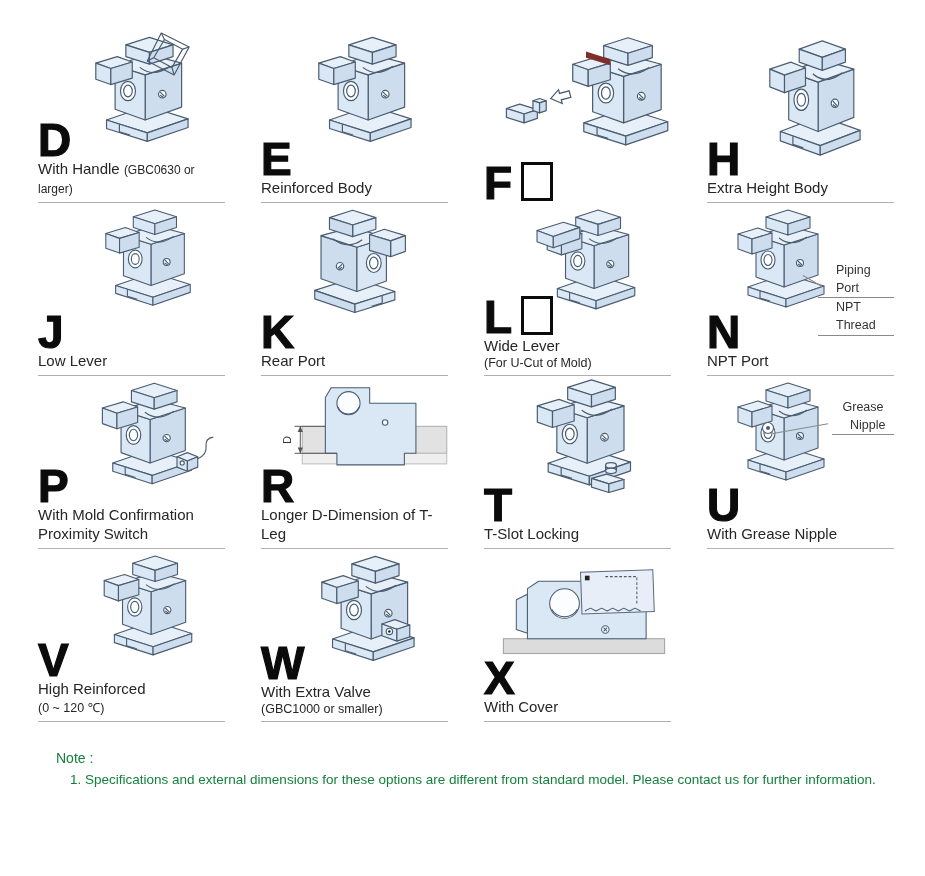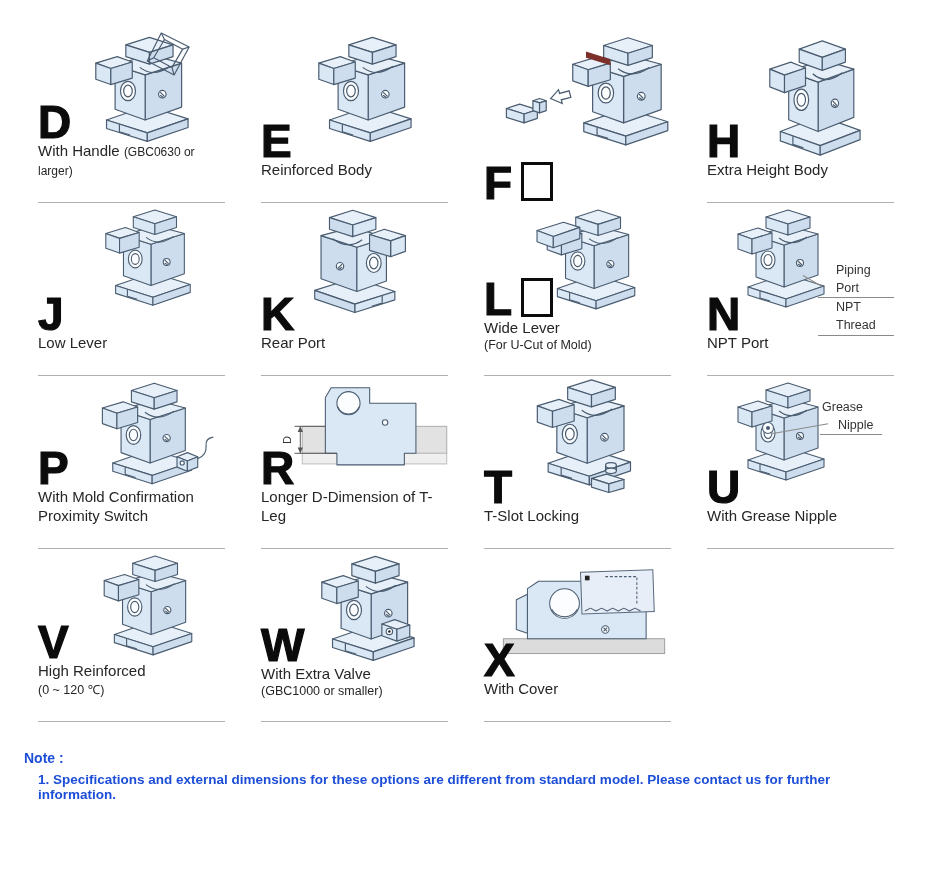--- a/index.html
+++ b/index.html
@@ -6,29 +6,29 @@
   #page{width:925px;height:876px;background:#fff;position:relative;overflow:hidden;
         font-family:"Liberation Sans",sans-serif;color:#262626;}
   .grid{display:grid;grid-template-columns:repeat(4,187px);grid-auto-rows:173px;
         column-gap:36px;padding:30px 0 0 38px;}
   .cell{position:relative;display:flex;flex-direction:column;}
   .figure{flex:1;position:relative;}
   .art{position:absolute;left:40px;top:2px;overflow:visible;}
   .code{position:absolute;left:0;bottom:0;font-size:46px;font-weight:bold;line-height:.85;
         color:#0b0b0b;-webkit-text-stroke:1.2px #0b0b0b;display:flex;align-items:flex-end;}
   .sq{display:inline-block;width:26px;height:33px;border:3px solid #0b0b0b;margin-left:9px;margin-bottom:2px;}
-  .labels{border-bottom:1px solid #b0b0b0;padding-bottom:23px;}
+  .labels{border-bottom:1px solid #b0b0b0;padding-bottom:5px;}
   .label{font-size:15px;line-height:1.22;color:#262626;}
   .suffix{font-size:12px;}
   .paren{font-size:12.5px;margin-top:1px;color:#262626;}
   .callout{position:absolute;font-size:12.5px;color:#333;line-height:1.45;}
   .callout .ln{display:block;border-bottom:1px solid #8a8a8a;padding:0 18px;}
   .callout .ln-plain{display:block;padding:0 2px;}
   .leader{position:absolute;height:1px;background:#8a8a8a;transform-origin:left center;}
-  .note{margin:28px 0 0 24px;color:#1d4ed8;font-weight:bold;}
+  .note{margin:28px 0 0 56px;color:#15803d;}
   .note-title{font-size:14px;}
   .note-item{font-size:13.5px;margin:6px 0 0 14px;max-width:860px;}
   
   svg .f-top{fill:#e7f0f9;stroke:#4a5c70;stroke-width:1.1;stroke-linejoin:round;}
   svg .f-front{fill:#dae7f4;stroke:#4a5c70;stroke-width:1.1;stroke-linejoin:round;}
   svg .f-right{fill:#cdddee;stroke:#4a5c70;stroke-width:1.1;stroke-linejoin:round;}
   svg .ol{fill:none;stroke:#4a5c70;stroke-width:1.1;stroke-linejoin:round;}
   svg .hole{fill:#fbfdff;stroke:#4a5c70;stroke-width:1.1;}
   svg .dim{stroke:#555;stroke-width:1;fill:none;}
   svg .dimf{fill:#555;stroke:none;}
@@ -278,21 +278,21 @@
     <div class="cell">
       <div class="figure">
         <svg class="art" style="left:14px" width="122" height="110" viewBox="0 0 120 110">
           <use href="#clamp"></use>
           <g>
             <circle class="hole" cx="46" cy="50" r="5.5"></circle>
             <circle cx="46" cy="50" r="2" fill="#4a5c70"></circle>
           </g>
         </svg>
         <div class="leader" style="left:66px;top:57px;width:56px;transform:rotate(-10deg)"></div>
-        <div class="callout" style="right:12px;top:22px;width:62px;">
+        <div class="callout" style="right:0;top:22px;width:62px;text-align:center;">
           <span class="ln-plain">Grease</span>
           <span class="ln">Nipple</span>
         </div>
         <div class="code">
             <span>U</span>
           </div>
       </div>
       <div class="labels">
         <div class="label">With Grease Nipple</div>
       </div>

